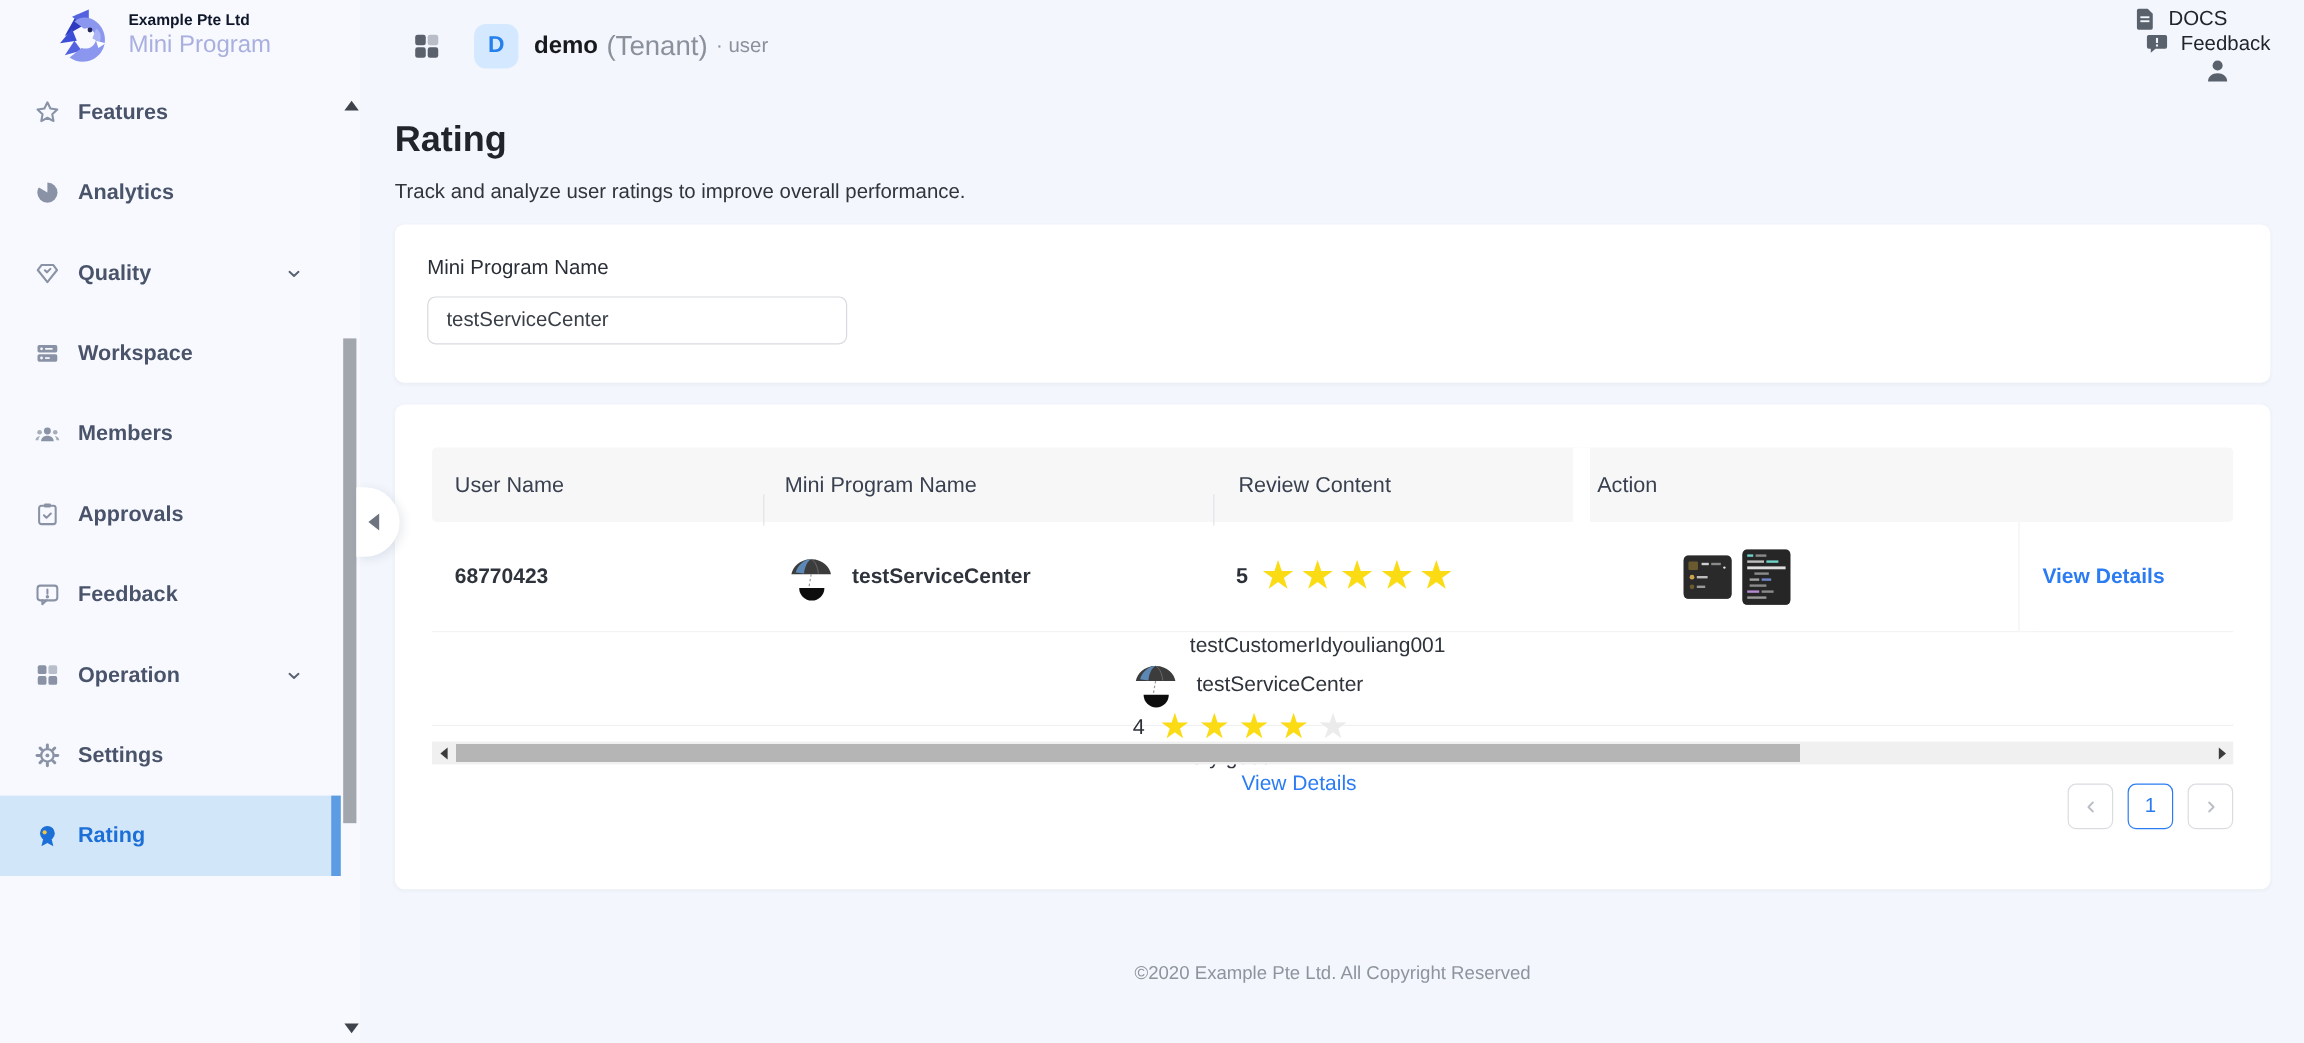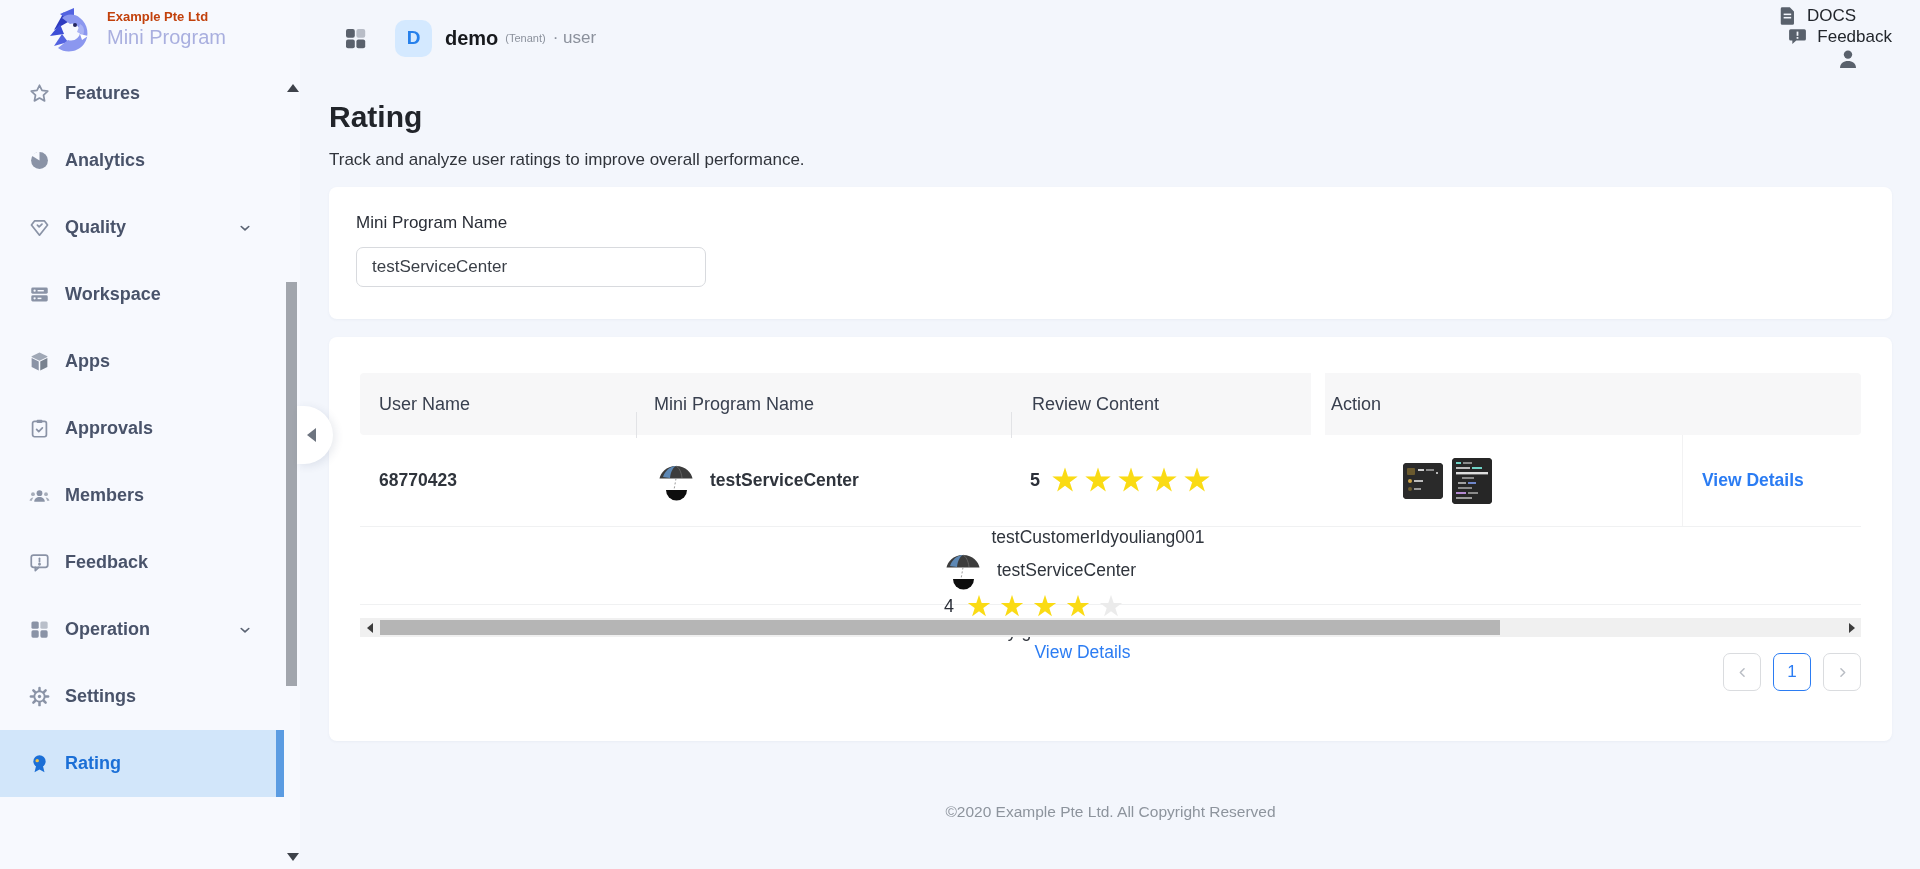--- a/index.html
+++ b/index.html
@@ -12,21 +12,21 @@
   .app { display:flex; width:1920px; height:869px; }
 
   
   .sidebar {
     position:relative; flex:0 0 300px; width:300px; height:869px;
     background:#f7f9fe;
   }
   .logo-row { height:58px; display:flex; align-items:center; padding-left:44px; gap:9px; }
   .logo-mark { width:54px; height:54px; flex:0 0 54px; }
   .logo-text { display:flex; flex-direction:column; line-height:1.1; }
-  .logo-company { font-size:13px; font-weight:700; color:#c2410c; }
+  .logo-company { font-size:13px; font-weight:700; color:#0f172a; }
   .logo-product { font-size:20px; color:#a9afdf; margin-top:2px; }
   .menu { margin-top:2px; }
   .menu-item {
     position:relative; display:flex; align-items:center; height:67px;
     padding-left:27px; gap:14px; font-size:18px; font-weight:600; color:#49536a;
     cursor:pointer;
   }
   .menu-item .mi-icon { width:24px; height:24px; flex:0 0 24px; display:flex; align-items:center; justify-content:center; }
   .menu-item .chev { margin-left:auto; margin-right:46px; width:18px; height:18px; }
   .menu-item.active { background:#d2e6fa; color:#1b6fd6; margin-right:24px; }
@@ -57,21 +57,21 @@
   
   .main { flex:1; display:flex; flex-direction:column; background:#f3f6fc; }
   .topbar { height:76px; display:flex; align-items:center; padding:0 28px 0 43px; }
   .grid-icon { width:24px; height:24px; cursor:pointer; }
   .tenant { display:flex; align-items:center; margin-left:28px; cursor:pointer; }
   .tenant-avatar {
     width:37px; height:37px; border-radius:10px; background:#d4e9ff; color:#2680eb;
     display:flex; align-items:center; justify-content:center; font-size:19px; font-weight:700;
   }
   .tenant-name { margin-left:13px; font-size:20px; font-weight:700; color:#17191d; }
-  .tenant-type { margin-left:7px; font-size:11px; color:#8b919c;text-align:right; }
+  .tenant-type { margin-left:7px; font-size:23px; color:#8b919c;text-align:right; }
   .tenant-sub  { margin-left:7px; font-size:17px; color:#8b919c; }
   .topbar-right { margin-left:auto; display:flex; align-items:center;flex-direction:column; }
   .top-link { display:flex; align-items:center; gap:9px; font-size:17px; color:#22262c; cursor:pointer; }
   .top-link + .top-link { margin-left:46px; }
   .person-btn { margin-left:62px; width:24px; height:24px; cursor:pointer; }
 
   .content { padding:0 28px 0 29px; position:relative; }
   .page-title { font-size:30px; font-weight:700; color:#21242a; margin:24px 0 0; }
   .page-sub { font-size:17px; color:#30343b; margin-top:16px; }
 
@@ -201,54 +201,44 @@
             <rect x="3.4" y="12.8" width="17.2" height="6.4" rx="1.5" fill="#8a93a6"></rect>
             <circle cx="6.9" cy="8" r="1.2" fill="#f7f9fe"></circle>
             <rect x="10" y="7.3" width="6.5" height="1.5" fill="#f7f9fe"></rect>
             <circle cx="6.9" cy="16" r="1.2" fill="#f7f9fe"></circle>
             <rect x="10" y="15.3" width="4" height="1.5" fill="#f7f9fe"></rect>
           </svg>
         </span>
         <span>Workspace</span>
       </div>
 
-      <div class="menu-item">
-        <span class="mi-icon">
-          <svg viewBox="0 0 24 24" width="23" height="23">
-            <path d="M12 2.6l8.2 4v.6L12 11.1 3.8 7.2v-.6z" fill="#a0a8b6"></path>
-            <path d="M3.8 8.4l7.4 3.6v9.4L3.8 17.8z" fill="#8a93a6"></path>
-            <path d="M20.2 8.4l-7.4 3.6v9.4l7.4-3.6z" fill="#79828f"></path>
-          </svg>
-        </span>
-        <span>Apps</span>
-      </div>
-
-      <div class="menu-item">
-        <span class="mi-icon">
-          <svg viewBox="0 0 24 24" width="23" height="23" fill="none" stroke="#8a93a6" stroke-width="1.8" stroke-linecap="round" stroke-linejoin="round">
-            <rect x="4.8" y="4.6" width="14.4" height="16" rx="2"></rect>
-            <rect x="9" y="2.8" width="6" height="3.4" rx="1" fill="#8a93a6" stroke="none"></rect>
-            <path d="M9 13l2.2 2.2 3.8-3.8"></path>
-          </svg>
-        </span>
-        <span>Approvals</span>
-      </div>
 
       <div class="menu-item">
         <span class="mi-icon">
           <svg viewBox="0 0 24 24" width="23" height="23" fill="#8a93a6">
             <circle cx="12" cy="9.6" r="3"></circle>
             <path d="M6.5 18.4c0-3 2.5-4.8 5.5-4.8s5.5 1.8 5.5 4.8z"></path>
             <circle cx="5.2" cy="10.6" r="2" fill="#a6adba"></circle>
             <path d="M1.6 17.6c.3-2.2 1.9-3.4 4-3.6-.9 1.2-1.4 2.4-1.5 3.6z" fill="#a6adba"></path>
             <circle cx="18.8" cy="10.6" r="2" fill="#a6adba"></circle>
             <path d="M22.4 17.6c-.3-2.2-1.9-3.4-4-3.6.9 1.2 1.4 2.4 1.5 3.6z" fill="#a6adba"></path>
           </svg>
         </span>
         <span>Members</span>
+      </div>
+
+      <div class="menu-item">
+        <span class="mi-icon">
+          <svg viewBox="0 0 24 24" width="23" height="23" fill="none" stroke="#8a93a6" stroke-width="1.8" stroke-linecap="round" stroke-linejoin="round">
+            <rect x="4.8" y="4.6" width="14.4" height="16" rx="2"></rect>
+            <rect x="9" y="2.8" width="6" height="3.4" rx="1" fill="#8a93a6" stroke="none"></rect>
+            <path d="M9 13l2.2 2.2 3.8-3.8"></path>
+          </svg>
+        </span>
+        <span>Approvals</span>
       </div>
 
       <div class="menu-item">
         <span class="mi-icon">
           <svg viewBox="0 0 24 24" width="23" height="23" fill="none" stroke="#8a93a6" stroke-width="1.8" stroke-linecap="round" stroke-linejoin="round">
             <rect x="3.4" y="4.2" width="17.2" height="12.8" rx="2.4"></rect>
             <path d="M7.6 17v3.4l3.6-3.4"></path>
             <line x1="12" y1="7.6" x2="12" y2="11.2"></line>
             <circle cx="12" cy="13.8" r="0.6" fill="#8a93a6"></circle>
           </svg>

